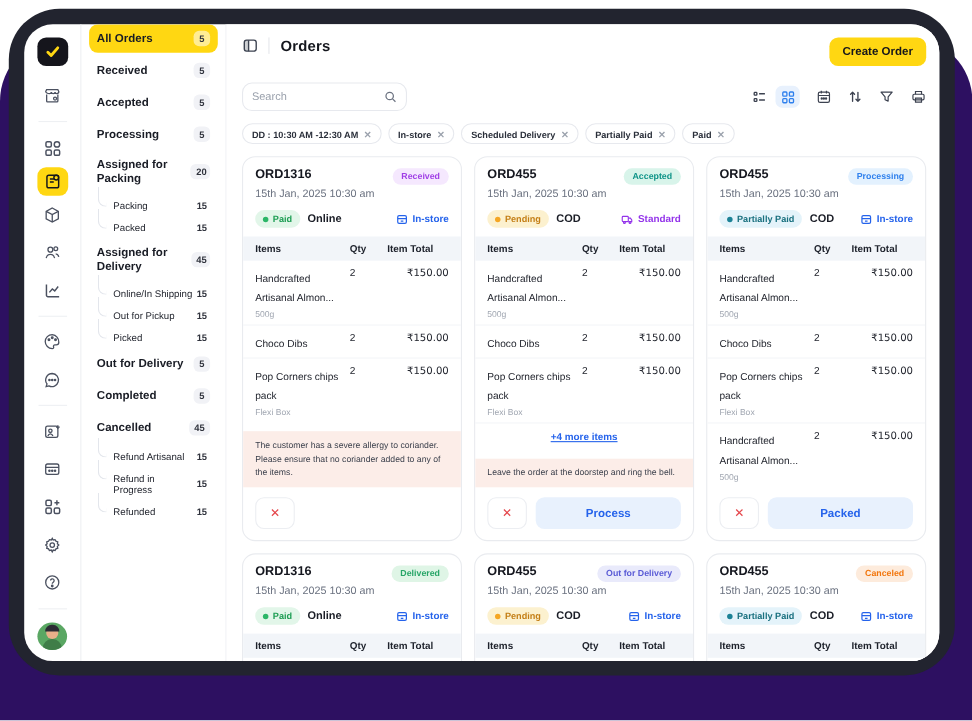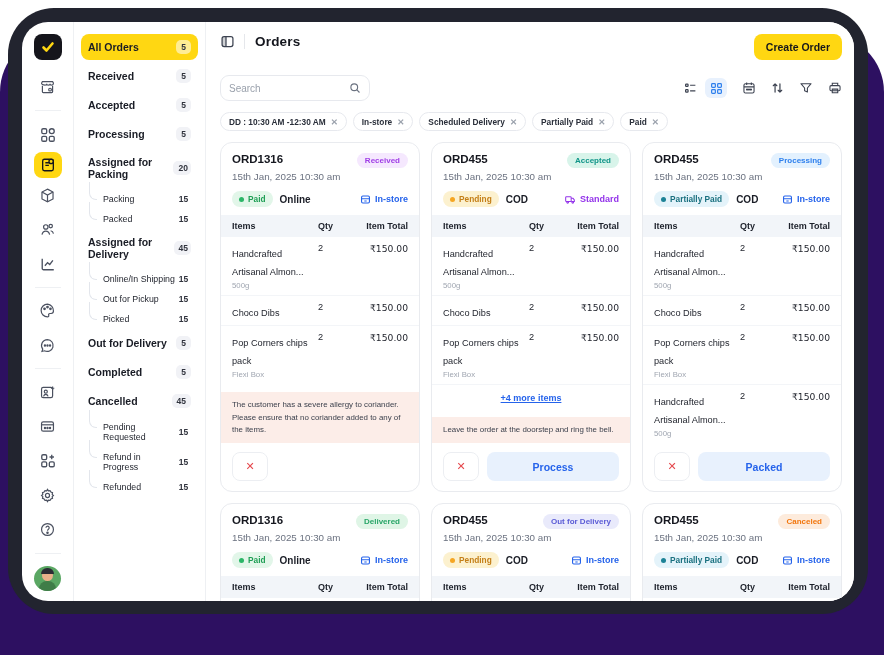--- a/index.html
+++ b/index.html
@@ -29,21 +29,21 @@
     overflow:hidden; position:relative; margin-top:6px; }
   .avatar .head { position:absolute; left:8px; top:4px; width:11px; height:11px;
     border-radius:50%; background:#e8b08a; }
   .avatar .hair { position:absolute; left:7px; top:2px; width:13px; height:6px;
     border-radius:6px 6px 0 0; background:#2c2c34; }
   .avatar .body { position:absolute; left:5px; top:15px; width:17px; height:12px;
     border-radius:8px 8px 0 0; background:#3f7d48; }
 
   
   .nav { width:132px; flex:0 0 132px; border-right:1px solid #eef0f3;
-    padding:12px 7px; overflow:hidden; }
+    padding:0 7px; overflow:hidden; }
   .nav-item { display:flex; align-items:center; justify-content:space-between;
     padding:6px 7px; border-radius:8px; cursor:pointer; margin-bottom:3px; }
   .nav-item .lbl { font-size:10.5px; font-weight:600; color:#191c25; }
   .nav-item .cnt { font-size:8.5px; font-weight:600; color:#30333d;
     background:#f1f2f6; border-radius:5px; padding:2px 5px; min-width:15px; text-align:center; }
   .nav-item.active { background:#ffd712; }
   .nav-item.active .cnt { background:rgba(255,255,255,.55); }
   .nav-sub { position:relative; padding-left:14px; margin-bottom:2px; }
   .nav-sub .nav-item { padding:4.5px 7px 4.5px 8px; margin-bottom:1px; position:relative; }
   .nav-sub .nav-item .lbl { font-size:8.8px; font-weight:500; color:#23262f; }
@@ -104,21 +104,21 @@
   .p-pending { background:#fcf1cf; color:#c47f17; } .p-pending .dot{ background:#f5a623; }
   .p-partial { background:#e4f3fa; color:#19707f; } .p-partial .dot{ background:#1c8296; }
   .method { font-size:10px; font-weight:700; color:#1a1d26; margin-left:7px; }
   .deliv { margin-left:auto; display:flex; align-items:center; gap:4px;
     font-size:9px; font-weight:700; cursor:pointer; }
   .d-blue { color:#2563eb; } .d-purple { color:#9333ea; }
 
   .thead { display:grid; grid-template-columns:1fr 30px 56px; gap:4px;
     background:#f2f5f9; padding:6px 11px; }
   .thead span { font-size:9px; font-weight:700; color:#1d212b; }
-  .thead span:nth-child(2){ text-align:left; } .thead span:last-child{ text-align:right; }
+  .thead span:nth-child(2){ text-align:left; } .thead span:last-child{ }
   .tbody { flex:1; display:flex; flex-direction:column; }
   .irow { display:grid; grid-template-columns:1fr 30px 56px; gap:4px;
     padding:6px 11px 5px; border-bottom:1px solid #f3f5f8; }
   .irow:last-of-type { border-bottom:none; }
   .iname { font-size:9.2px; color:#23262f; line-height:1.25; }
   .ivar { font-size:7.8px; color:#a0a6b1; margin-top:2px; }
   .iqty { font-size:9.2px; color:#23262f; }
   .itot { font-size:9.2px; color:#23262f; text-align:right;
     font-family:"DejaVu Sans", sans-serif; }
   .more { text-align:center; padding:2px 0 6px; }
@@ -312,21 +312,21 @@
       <div class="nav-item">
         <span class="lbl">Completed</span>
         <span class="cnt">5</span>
       </div>
       <div class="nav-item">
         <span class="lbl">Cancelled</span>
         <span class="cnt">45</span>
       </div>
       <div class="nav-sub">
         <div class="nav-item">
-          <span class="lbl">Pending Requested</span>
+          <span class="lbl">Refund Artisanal</span>
           <span class="cnt">15</span>
         </div>
         <div class="nav-item">
           <span class="lbl">Refund in Progress</span>
           <span class="cnt">15</span>
         </div>
         <div class="nav-item">
           <span class="lbl">Refunded</span>
           <span class="cnt">15</span>
         </div>

